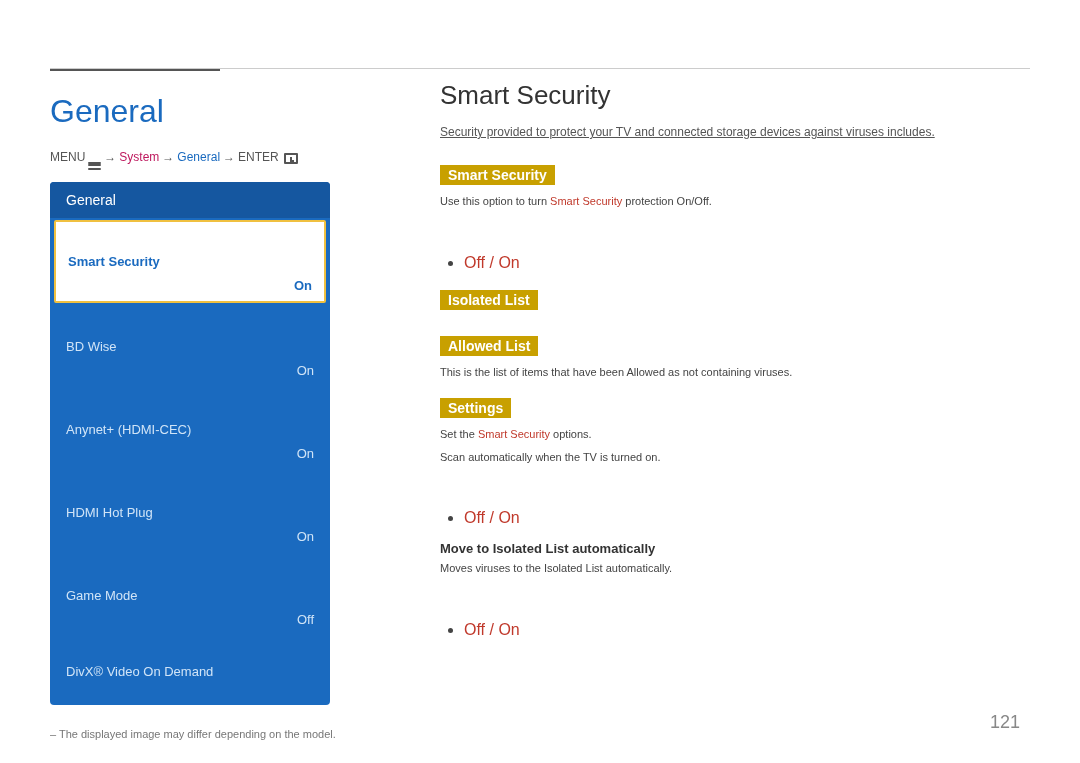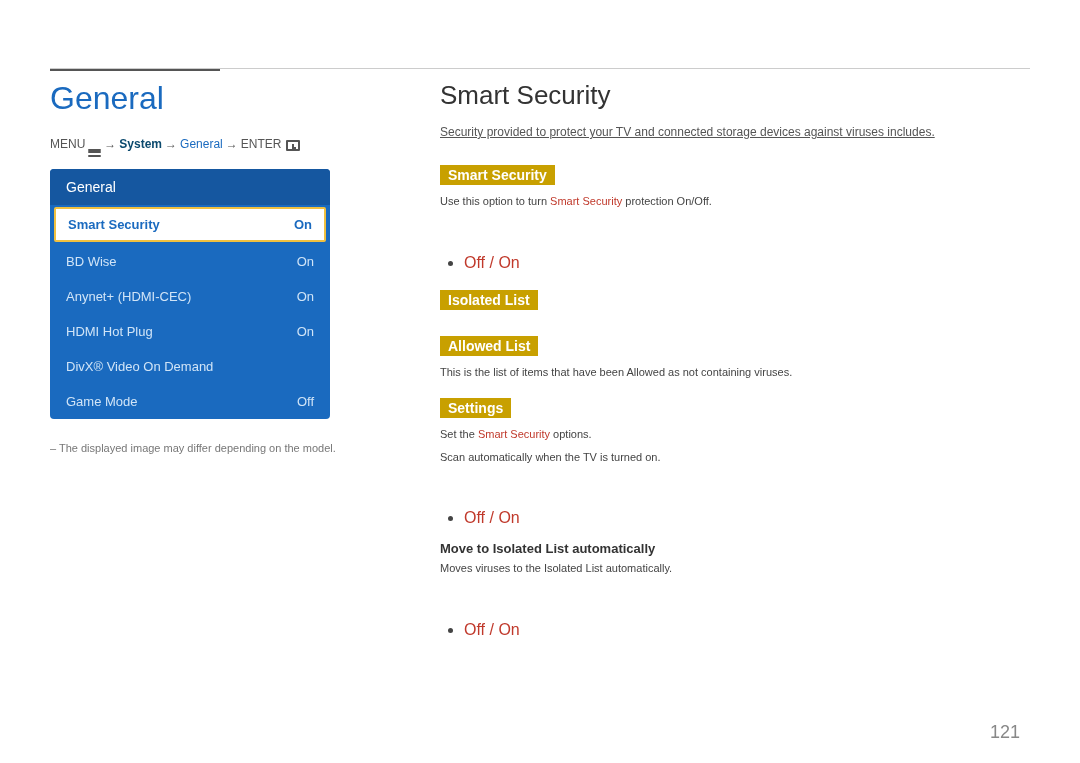--- a/index.html
+++ b/index.html
@@ -26,21 +26,21 @@
       position: absolute;
       top: 68px;
       left: 50px;
       width: 170px;
       height: 3px;
       background: #555;
     }
 
     .left-panel {
       position: absolute;
-      top: 80px;
+      top: 93px;
       left: 50px;
       width: 350px;
     }
 
     .page-title {
       font-size: 32px;
       font-weight: 300;
       color: #1a6abf;
       margin-bottom: 20px;
     }
@@ -85,20 +85,21 @@
       font-weight: 600;
       border: 2px solid #f0c040;
       margin: 2px 4px;
       border-radius: 2px;
       padding: 8px 12px;
     }
 
     .menu-item .value {
       color: #d0e4f7;
       font-size: 13px;
+      margin-top: 48px;
     }
 
     .menu-item.active .value {
       color: #1a6abf;
     }
 
     .footnote {
       margin-top: 23px;
       font-size: 11px;
       color: #777;
@@ -164,21 +165,21 @@
     .sub-heading-plain {
       font-size: 13px;
       font-weight: 600;
       color: #333;
       margin-top: 10px;
       margin-bottom: 4px;
     }
 
     .page-number {
       position: absolute;
-      bottom: 20px;
+      bottom: 30px;
       right: 60px;
       font-size: 18px;
       color: #888;
     }
 
     .arrow-text {
       color: #555;
       font-size: 12px;
     }
   </style>
@@ -194,21 +195,21 @@
 
   <div class="menu-path">
     <span>MENU</span>
     <span style="display:inline-flex;gap:1px;align-items:center;">
       <span style="display:block;width:13px;height:2px;background:#555;border-radius:1px;position:relative;top:0;">
         <span style="display:block;width:13px;height:2px;background:#555;border-radius:1px;margin-top:2px;"></span>
         <span style="display:block;width:13px;height:2px;background:#555;border-radius:1px;margin-top:2px;"></span>
       </span>
     </span>
     <span class="arrow-text">→</span>
-    <span style="color:#0c4a6e;font-weight:700;">System</span>
+    <span style="color:#be185d;font-weight:400;">System</span>
     <span class="arrow-text">→</span>
     <span style="color:#1a6abf;font-weight:500;">General</span>
     <span class="arrow-text">→</span>
     <span>ENTER</span>
     <span style="display:inline-block;width:14px;height:11px;border:2px solid #555;border-radius:1px;position:relative;margin-left:2px;">
       <span style="position:absolute;top:2px;right:2px;width:4px;height:5px;border-left:2px solid #555;border-bottom:2px solid #555;"></span>
     </span>
   </div>
 
   <div class="menu-box">
@@ -224,26 +225,26 @@
     </div>
     <div class="menu-item">
       <span>Anynet+ (HDMI-CEC)</span>
       <span class="value">On</span>
     </div>
     <div class="menu-item">
       <span>HDMI Hot Plug</span>
       <span class="value">On</span>
     </div>
     <div class="menu-item">
+      <span>Game Mode</span>
+      <span class="value">Off</span>
+    </div>
+    <div class="menu-item">
       <span>DivX® Video On Demand</span>
       <span class="value"></span>
-    </div>
-    <div class="menu-item">
-      <span>Game Mode</span>
-      <span class="value">Off</span>
     </div>
   </div>
 
   <p class="footnote">– The displayed image may differ depending on the model.</p>
 </div>
 
 <div class="right-panel">
 
   <h2 class="section-title">Smart Security</h2>
   <p class="section-intro">Security provided to protect your TV and connected storage devices against viruses includes.</p>

